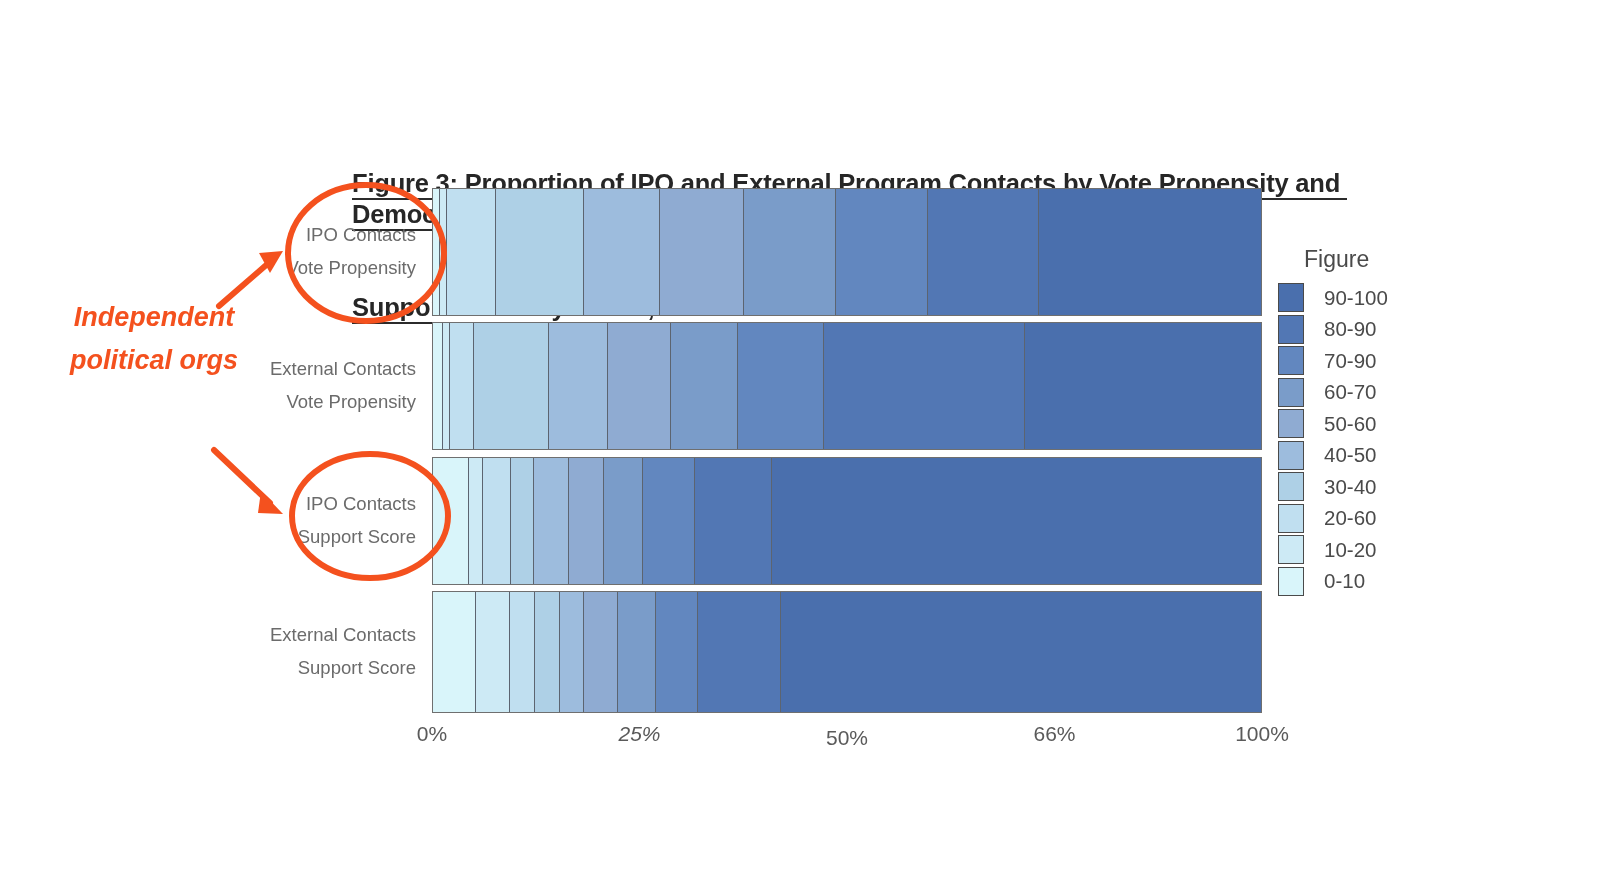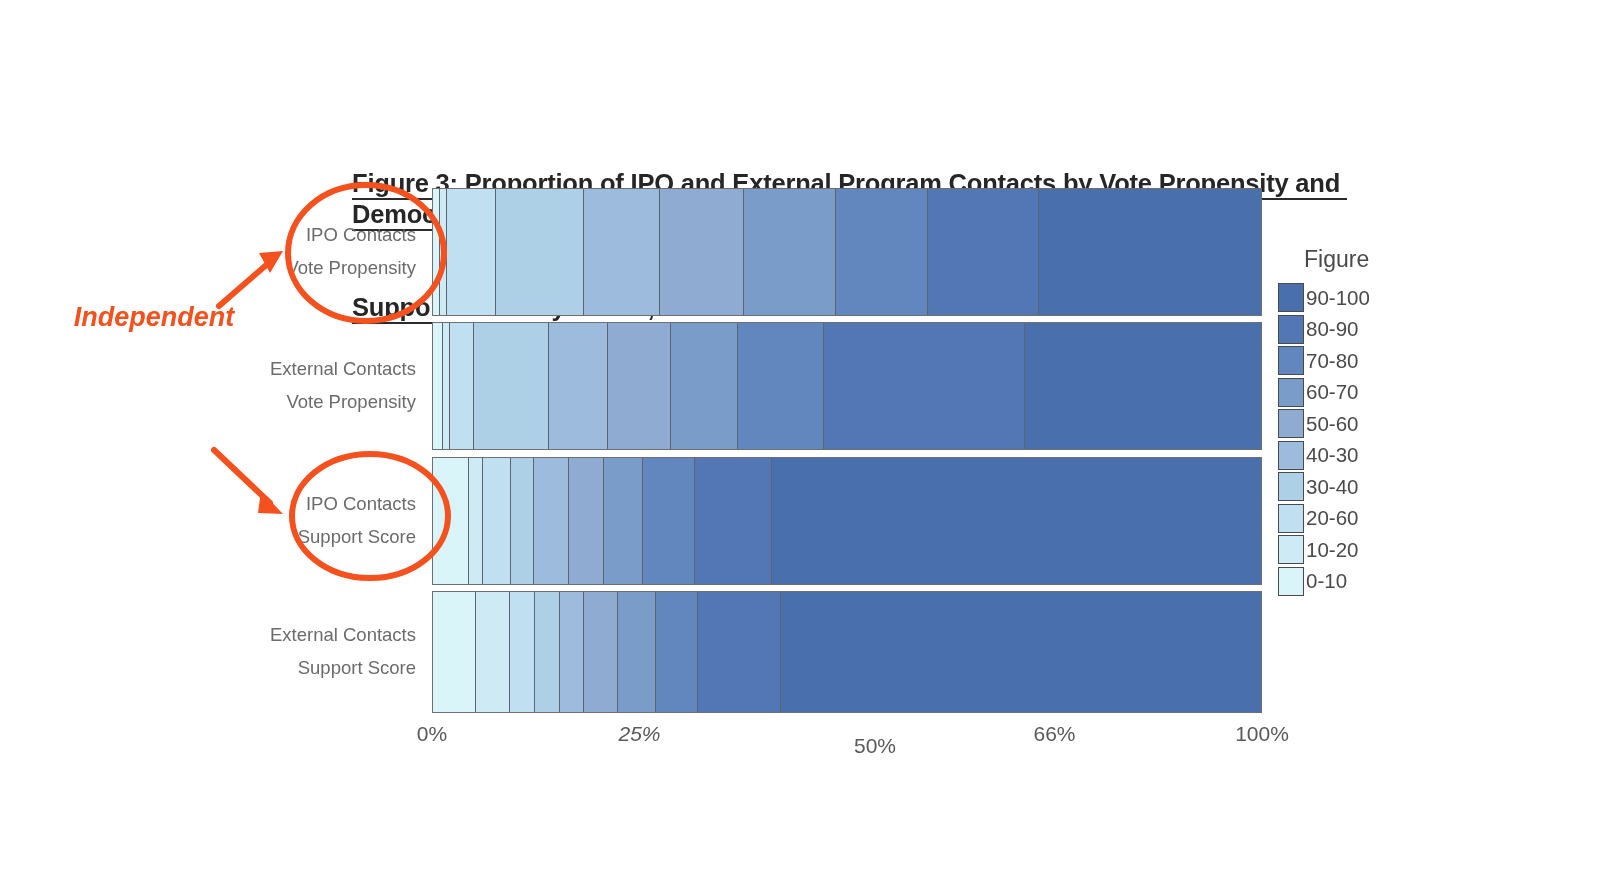--- a/index.html
+++ b/index.html
@@ -79,21 +79,21 @@
     margin-bottom: 9px;
   }
   .legend-items { display: flex; flex-direction: column; }
   .legend-row { display: flex; align-items: center; height: 31.5px; }
   .swatch {
     width: 26px; height: 29px;
     border: 1.6px solid #4a4a4a;
     flex: none;
   }
   .legend-label {
-    margin-left: 2px;
+    margin-left: 20px;
     font-family: "Liberation Sans", sans-serif;
     font-size: 20.5px;
     color: #4a4a4a;
     white-space: nowrap;
   }
 
   
   .annot-text {
     position: absolute;
     left: 24px; top: 296px;
@@ -199,52 +199,52 @@
             <div class="seg" title="90-100: 58%" style="width: 58%; background: rgb(74, 111, 173);"></div>
           </div>
         </div>
       </div>
   </div>
 
   <div class="xaxis">
     <div id="xticks">
         <div class="xtick" style="left: 0%; top: 0px;">0%</div>
         <div class="xtick" style="left: 25%; top: 0px; font-style: italic;">25%</div>
-        <div class="xtick" style="left: 50%; top: 12px; margin-left: 28px;">50%</div>
+        <div class="xtick" style="left: 50%; top: 4px;">50%</div>
         <div class="xtick" style="left: 75%; top: 0px;">66%</div>
         <div class="xtick" style="left: 100%; top: 0px;">100%</div>
       </div>
   </div>
 
   <div class="legend">
     <div class="legend-title">Figure</div>
     <div class="legend-items" id="legend-items">
         <div class="legend-row">
           <div class="swatch" style="background: rgb(74, 111, 173);"></div>
           <div class="legend-label">90-100</div>
         </div>
         <div class="legend-row">
           <div class="swatch" style="background: rgb(82, 119, 180);"></div>
           <div class="legend-label">80-90</div>
         </div>
         <div class="legend-row">
           <div class="swatch" style="background: rgb(98, 135, 191);"></div>
-          <div class="legend-label">70-80</div>
+          <div class="legend-label">70-90</div>
         </div>
         <div class="legend-row">
           <div class="swatch" style="background: rgb(122, 156, 201);"></div>
           <div class="legend-label">60-70</div>
         </div>
         <div class="legend-row">
           <div class="swatch" style="background: rgb(143, 171, 210);"></div>
           <div class="legend-label">50-60</div>
         </div>
         <div class="legend-row">
           <div class="swatch" style="background: rgb(157, 188, 221);"></div>
-          <div class="legend-label">40-30</div>
+          <div class="legend-label">40-50</div>
         </div>
         <div class="legend-row">
           <div class="swatch" style="background: rgb(174, 208, 230);"></div>
           <div class="legend-label">30-40</div>
         </div>
         <div class="legend-row">
           <div class="swatch" style="background: rgb(192, 223, 240);"></div>
           <div class="legend-label">20-60</div>
         </div>
         <div class="legend-row">
@@ -253,20 +253,21 @@
         </div>
         <div class="legend-row">
           <div class="swatch" style="background: rgb(217, 245, 250);"></div>
           <div class="legend-label">0-10</div>
         </div>
       </div>
   </div>
 
   <div class="annot-text">
     <div>Independent</div>
+    <div>political orgs</div>
   </div>
 
   <svg class="overlay" viewBox="0 0 1600 882">
     <ellipse cx="366" cy="253" rx="78" ry="68" fill="none" stroke="#F4511E" stroke-width="6"></ellipse>
     <ellipse cx="370" cy="516" rx="78" ry="62" fill="none" stroke="#F4511E" stroke-width="6"></ellipse>
     <g>
       <line x1="219" y1="306" x2="272" y2="260" stroke="#F4511E" stroke-width="6" stroke-linecap="round"></line>
       <polygon points="283,251 259,253 270,273" fill="#F4511E"></polygon>
     </g>
     <g>

